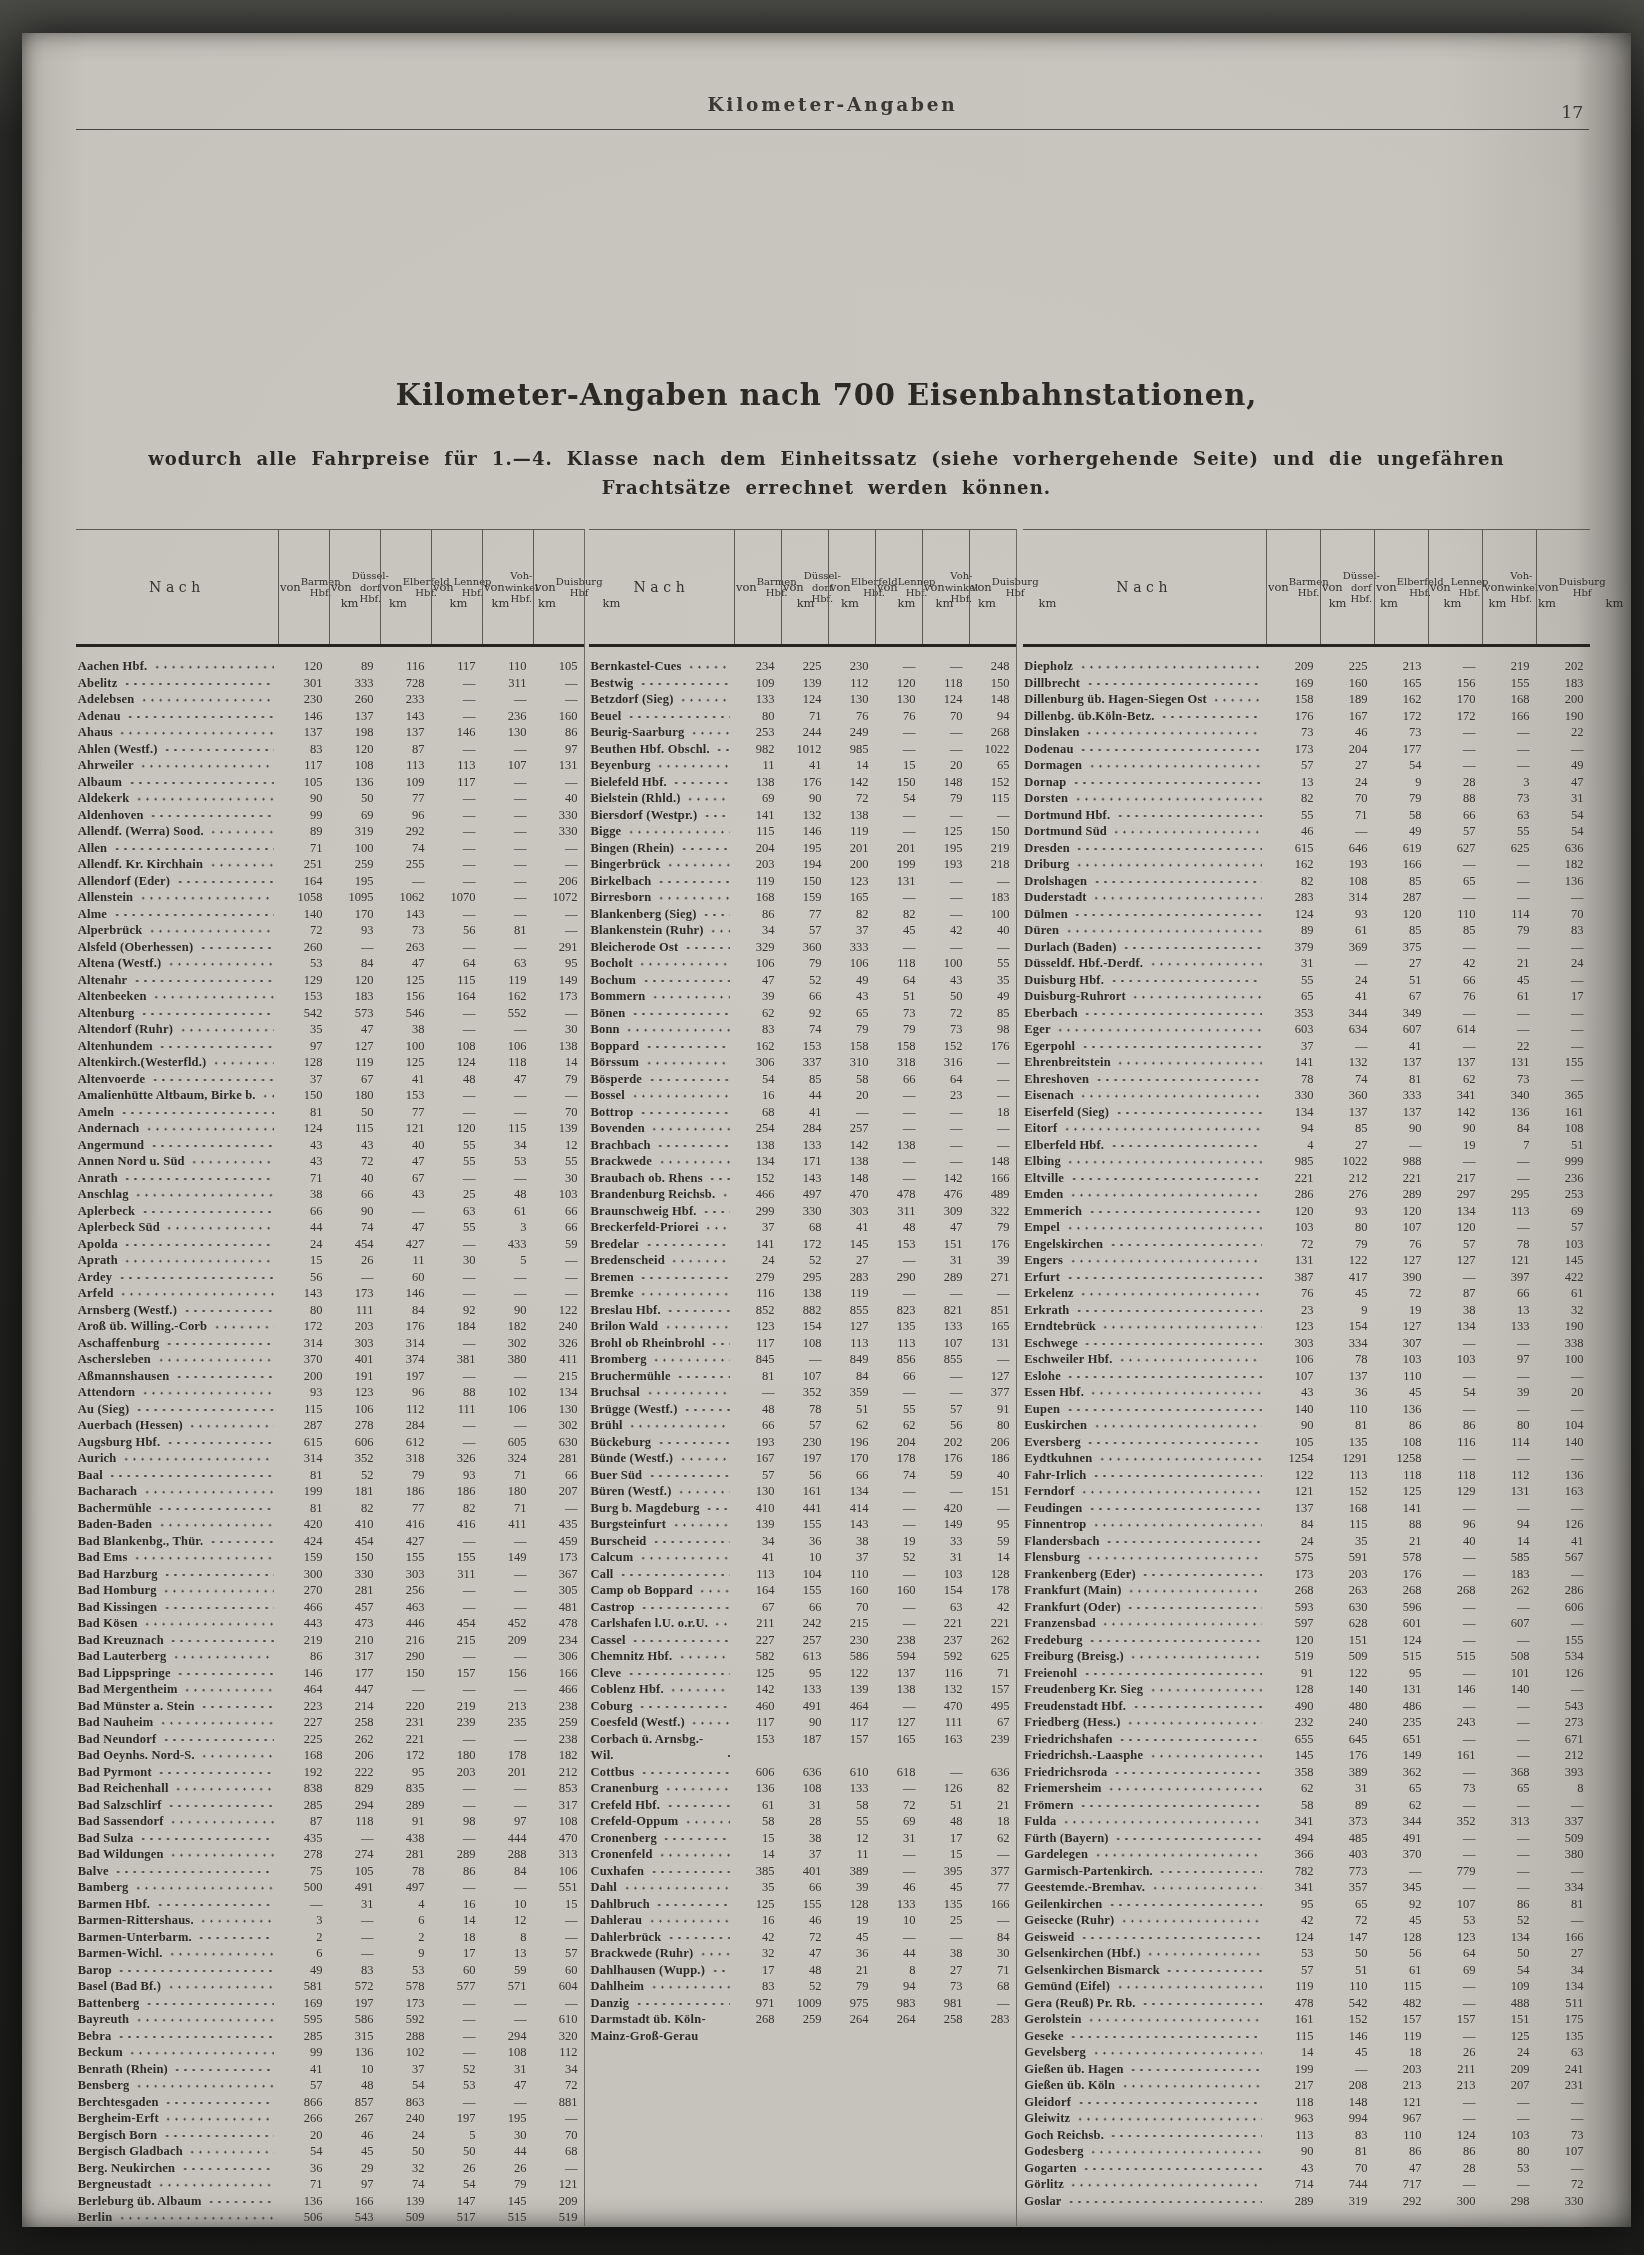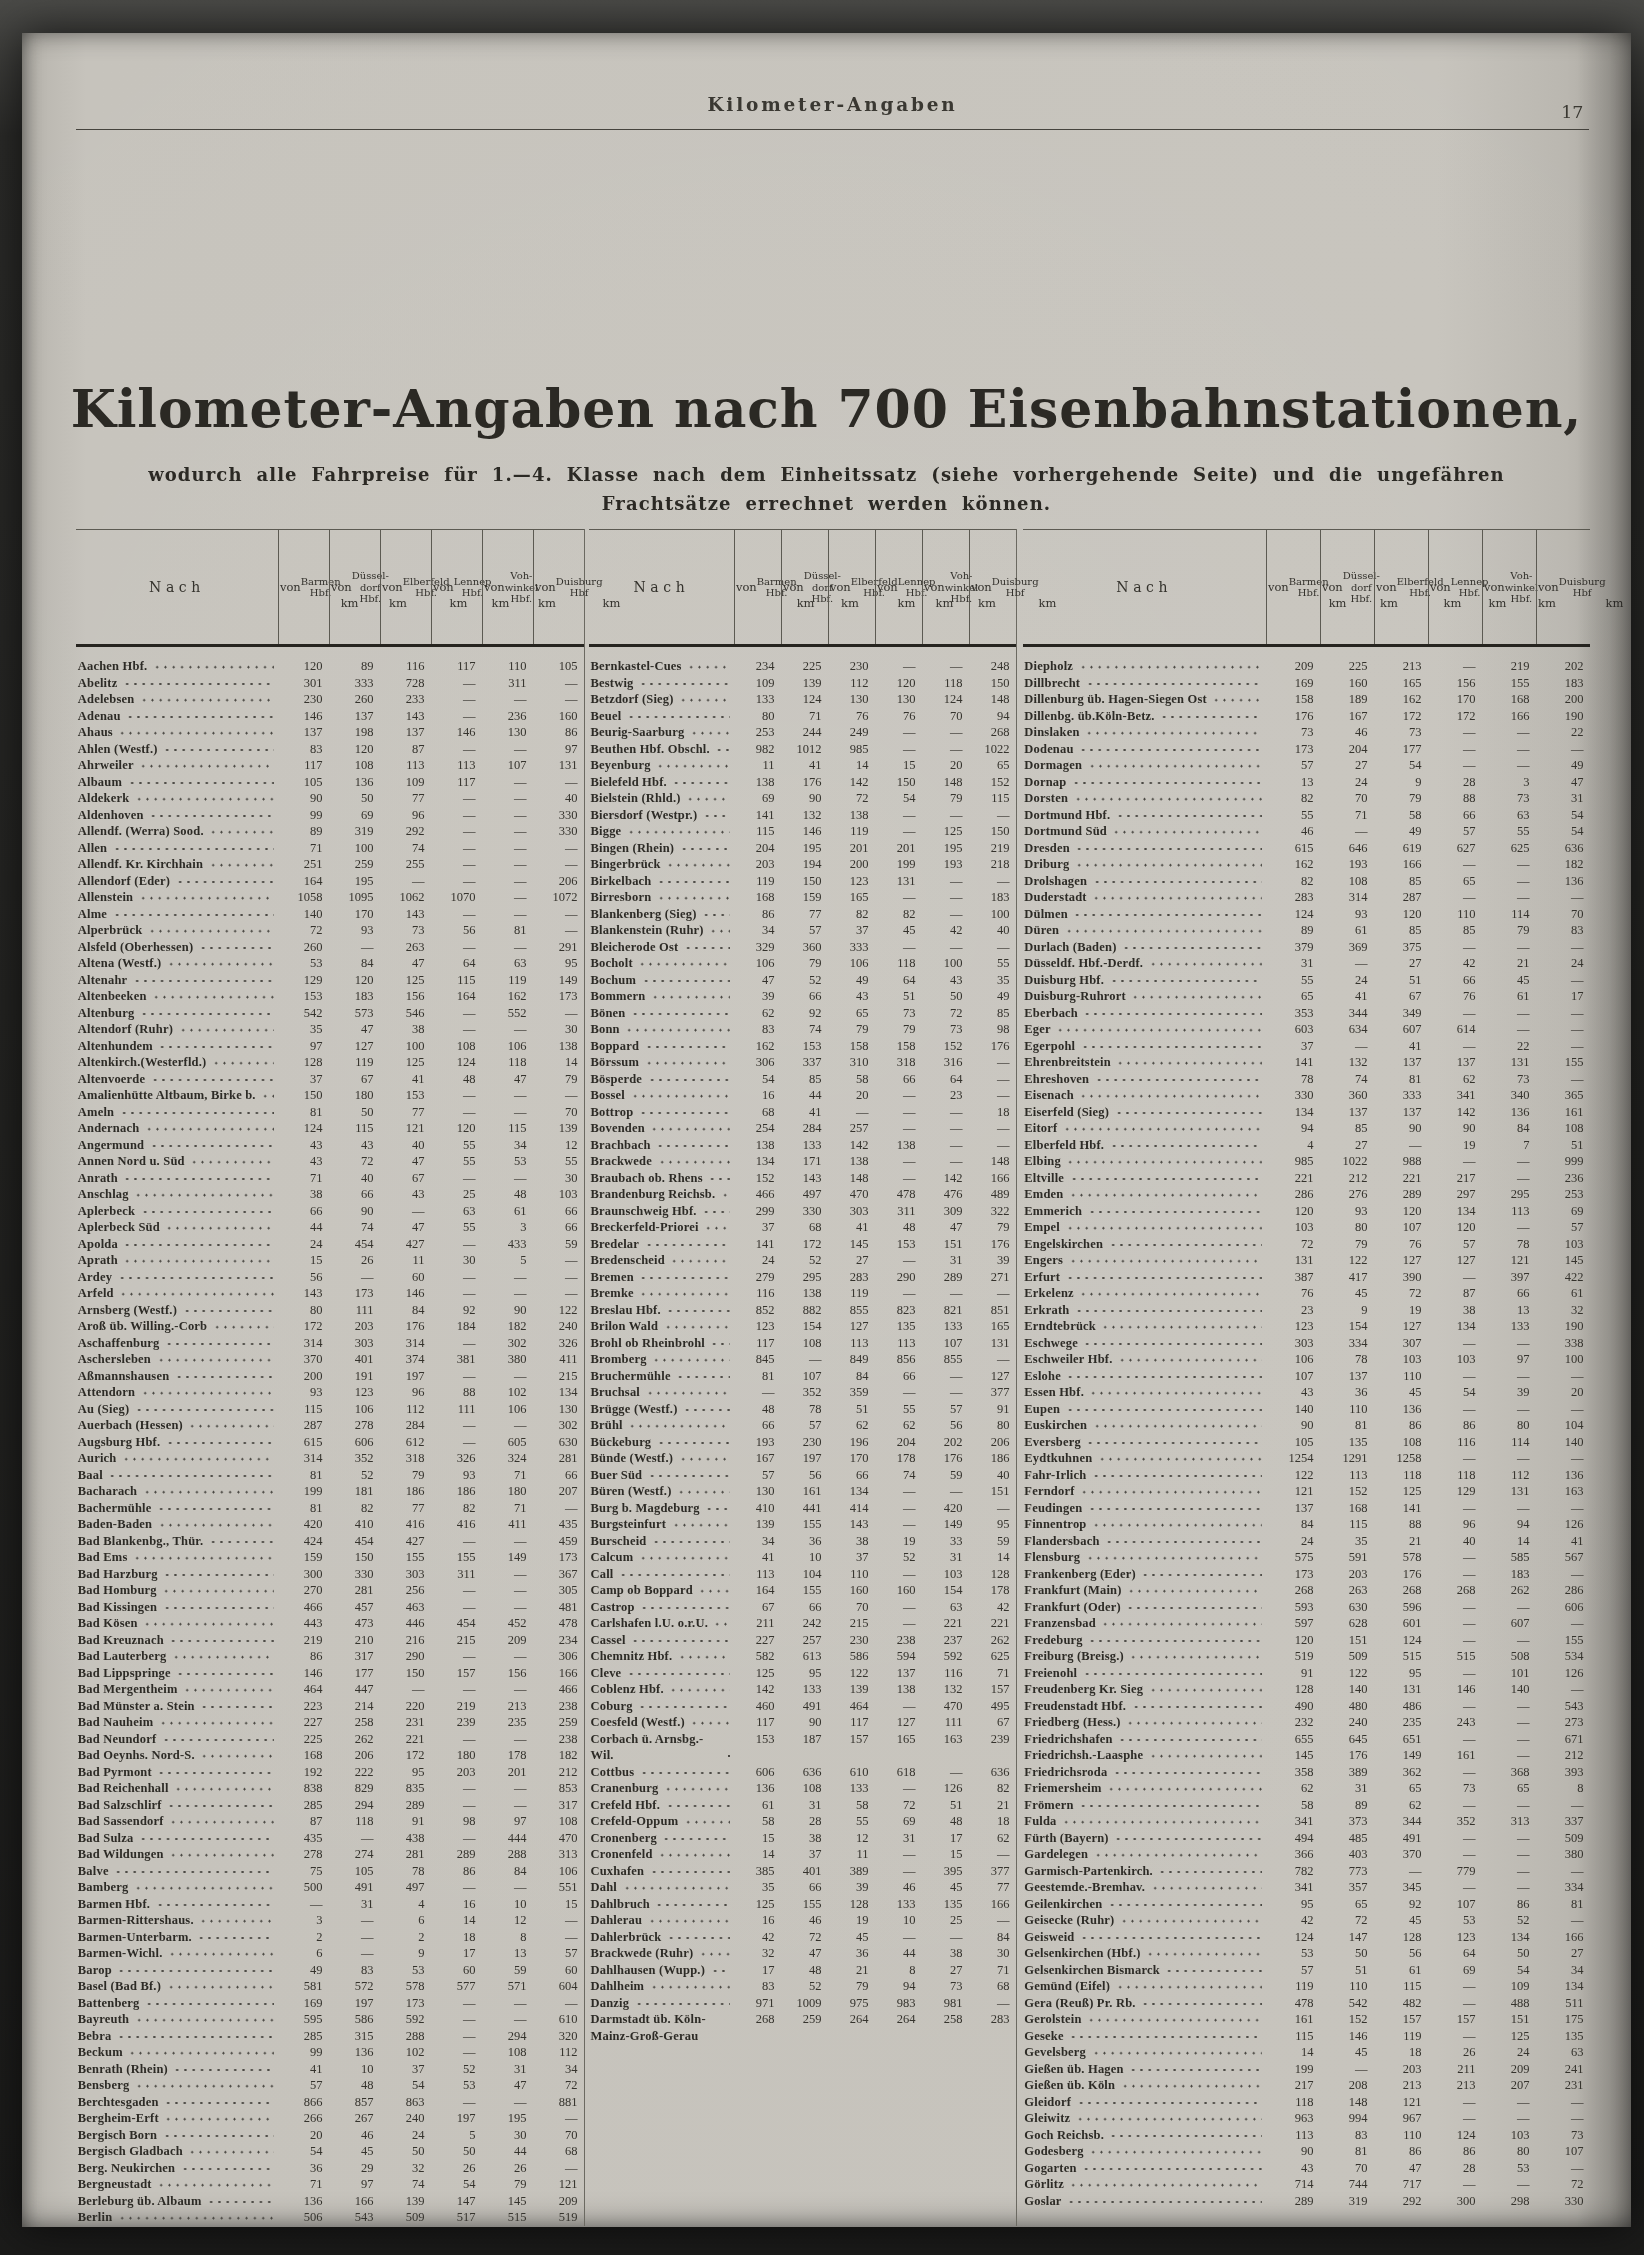--- a/index.html
+++ b/index.html
@@ -16,22 +16,22 @@
   .scan::after{content:"";position:absolute;top:0;bottom:0;right:0;width:54px;pointer-events:none;
     background:linear-gradient(to right, rgba(0,0,0,0), rgba(0,0,0,.14) 60%, rgba(0,0,0,.3) 100%);}
   
   .runhead{position:absolute;top:55px;left:54px;right:42px;height:41px;
     border-bottom:1.8px solid #45433d;}
   .runhead .title{position:absolute;left:0;right:0;bottom:14px;text-align:center;
     font-size:18.5px;font-weight:bold;letter-spacing:2.8px;color:#3a3832;}
   .runhead .pageno{position:absolute;right:5.5px;bottom:7.4px;font-size:17.5px;color:#3a3832;}
   
   .titleblock{position:absolute;top:345px;left:28px;right:28px;text-align:center;color:#2b2924;}
-  .titleblock .main{font-size:52px;font-weight:bold;letter-spacing:0.9px;}
-  .titleblock .sub{margin-top:21px;font-size:18px;font-weight:bold;letter-spacing:1.1px;word-spacing:6.5px;line-height:29px;}
+  .titleblock .main{font-size:29px;font-weight:bold;letter-spacing:0.9px;}
+  .titleblock .sub{margin-top:32px;font-size:18px;font-weight:bold;letter-spacing:1.1px;word-spacing:6.5px;line-height:29px;}
   
   .tables{position:absolute;left:54px;top:496px;right:41px;display:grid;
     grid-template-columns:509px 432px 1fr;}
   .group{--numw:51px;min-width:0;}
   .group[data-group-index="1"]{--numw:47px;padding-left:3.7px;}
   .group[data-group-index="2"]{--numw:54px;padding-left:5.5px;}
   .group:not(:last-child){border-right:0.9px solid #6b6961;}
   .ghead{display:grid;grid-template-columns:minmax(0,1fr) repeat(6,var(--numw));
     border-top:0.9px solid #5c5a52;border-bottom:3.7px solid #26241f;height:114px;}
   .hnach{display:flex;align-items:center;justify-content:center;

